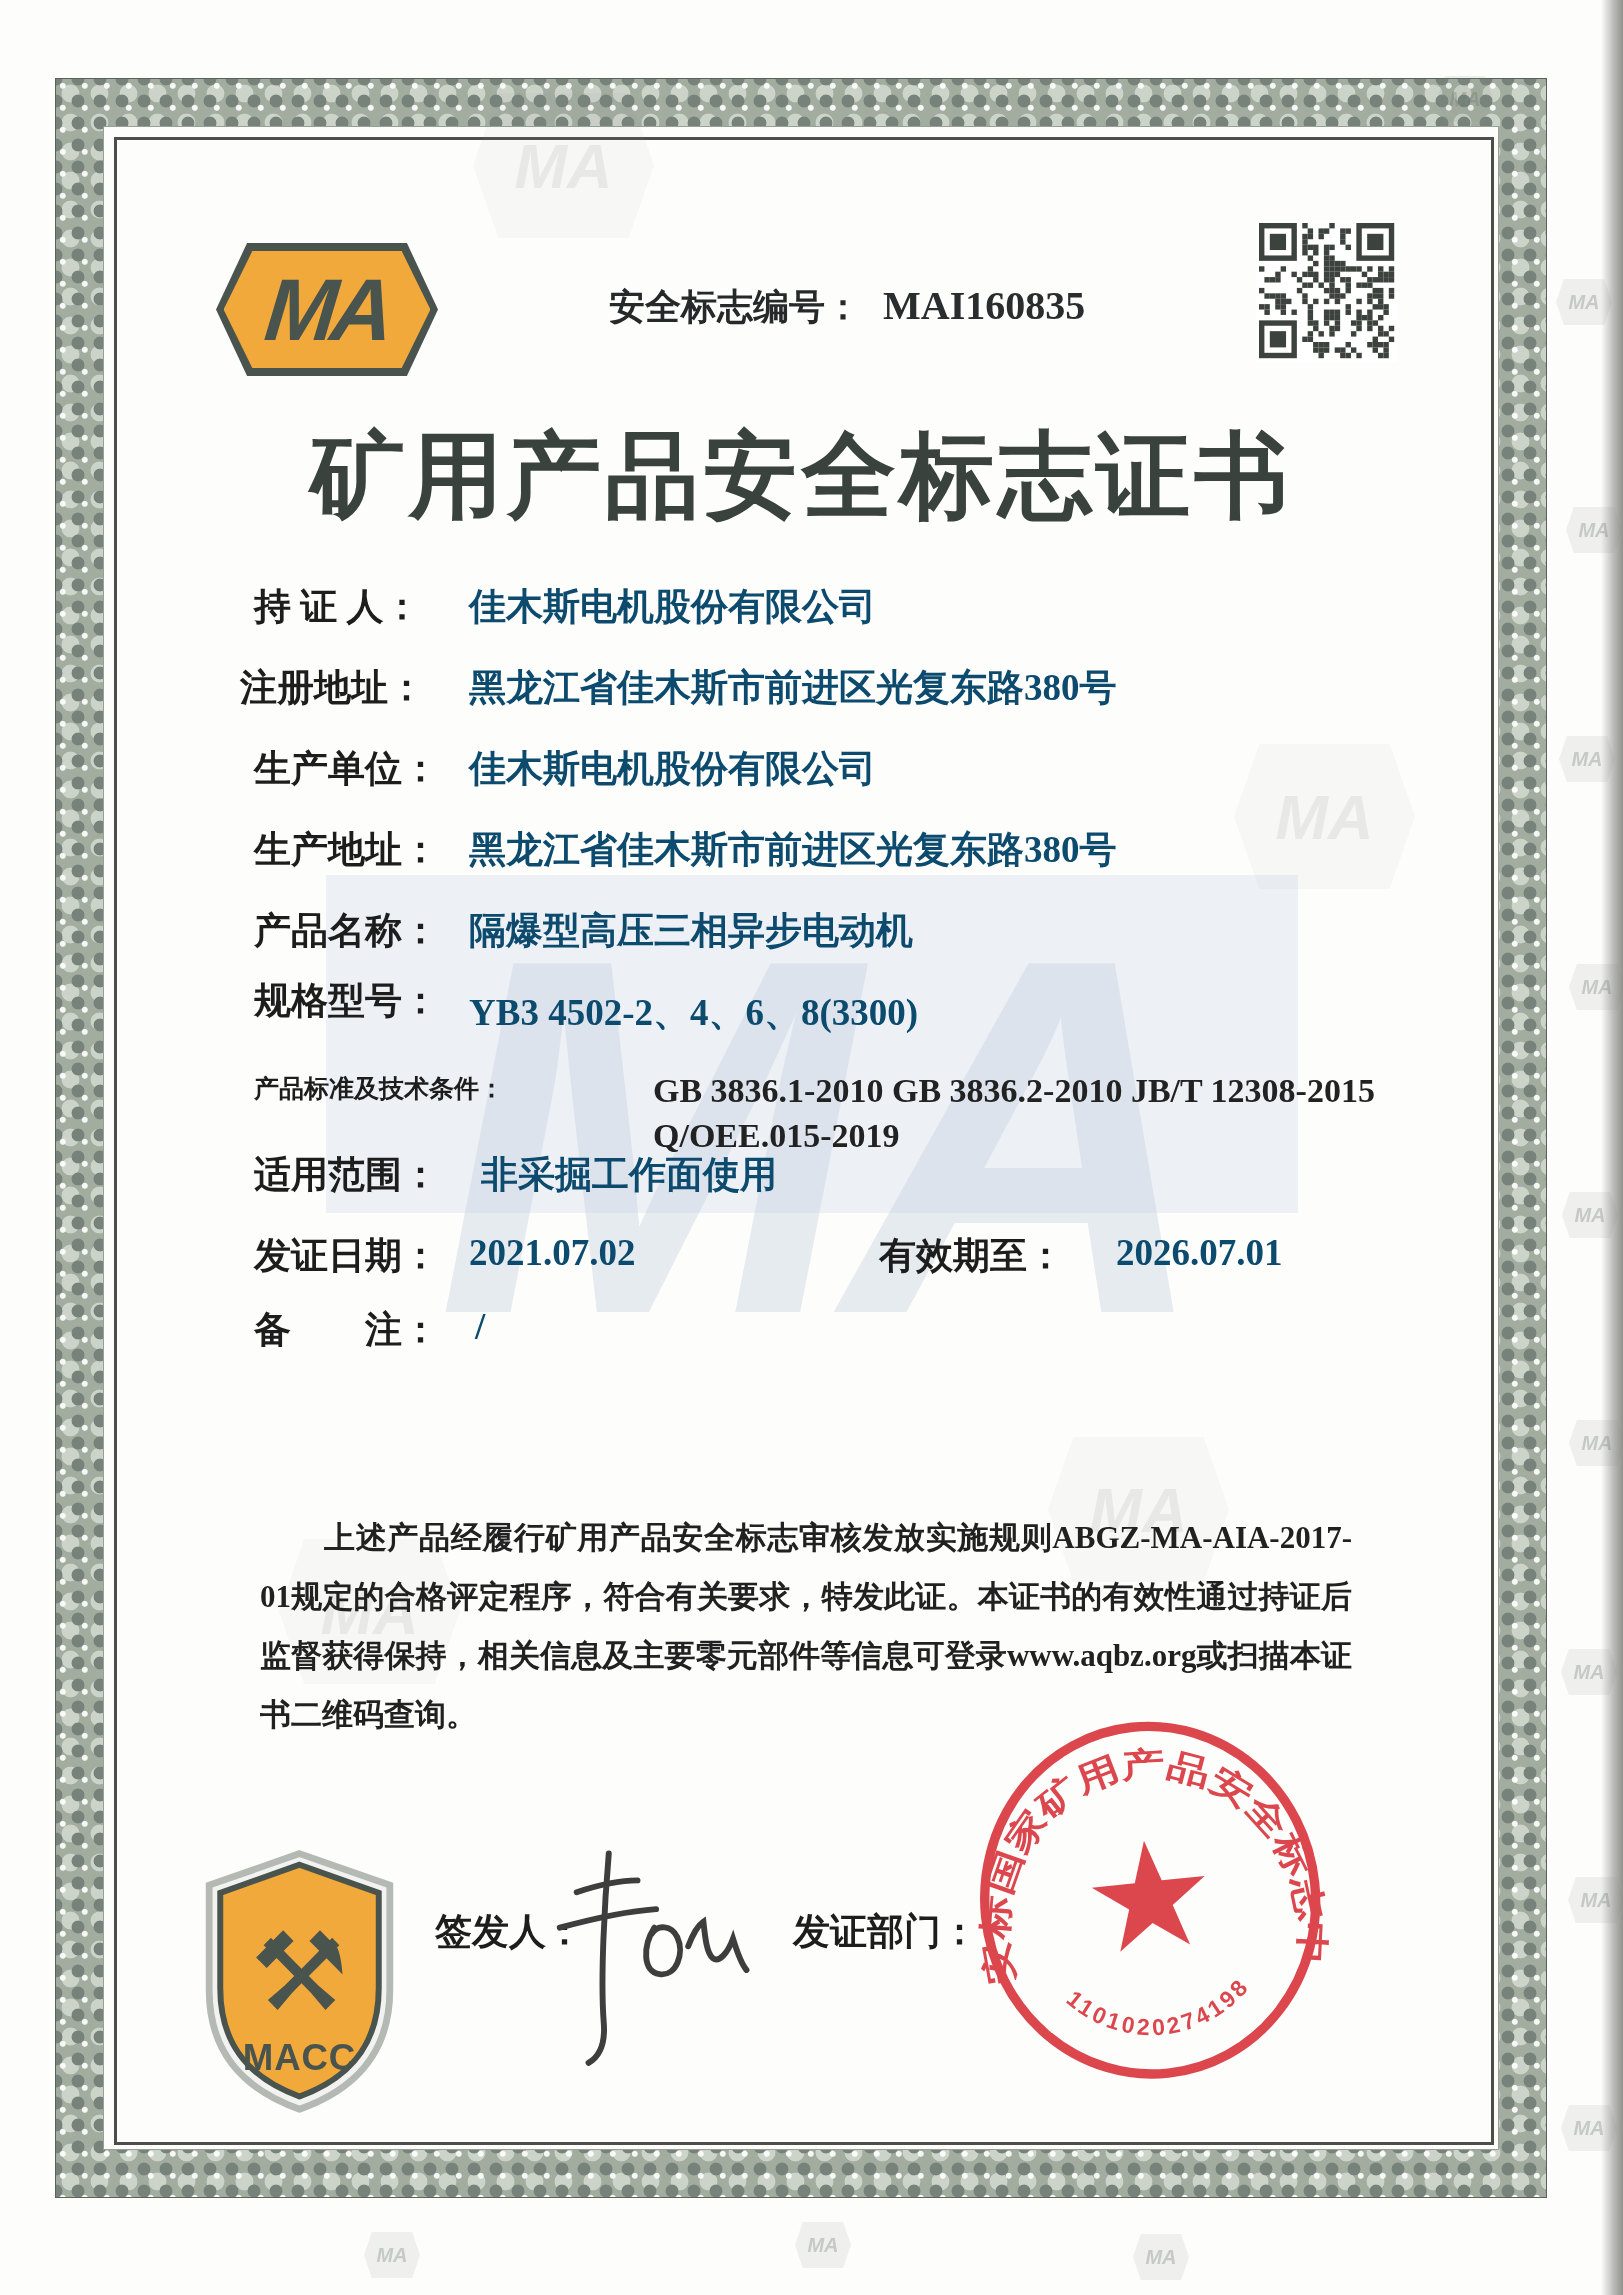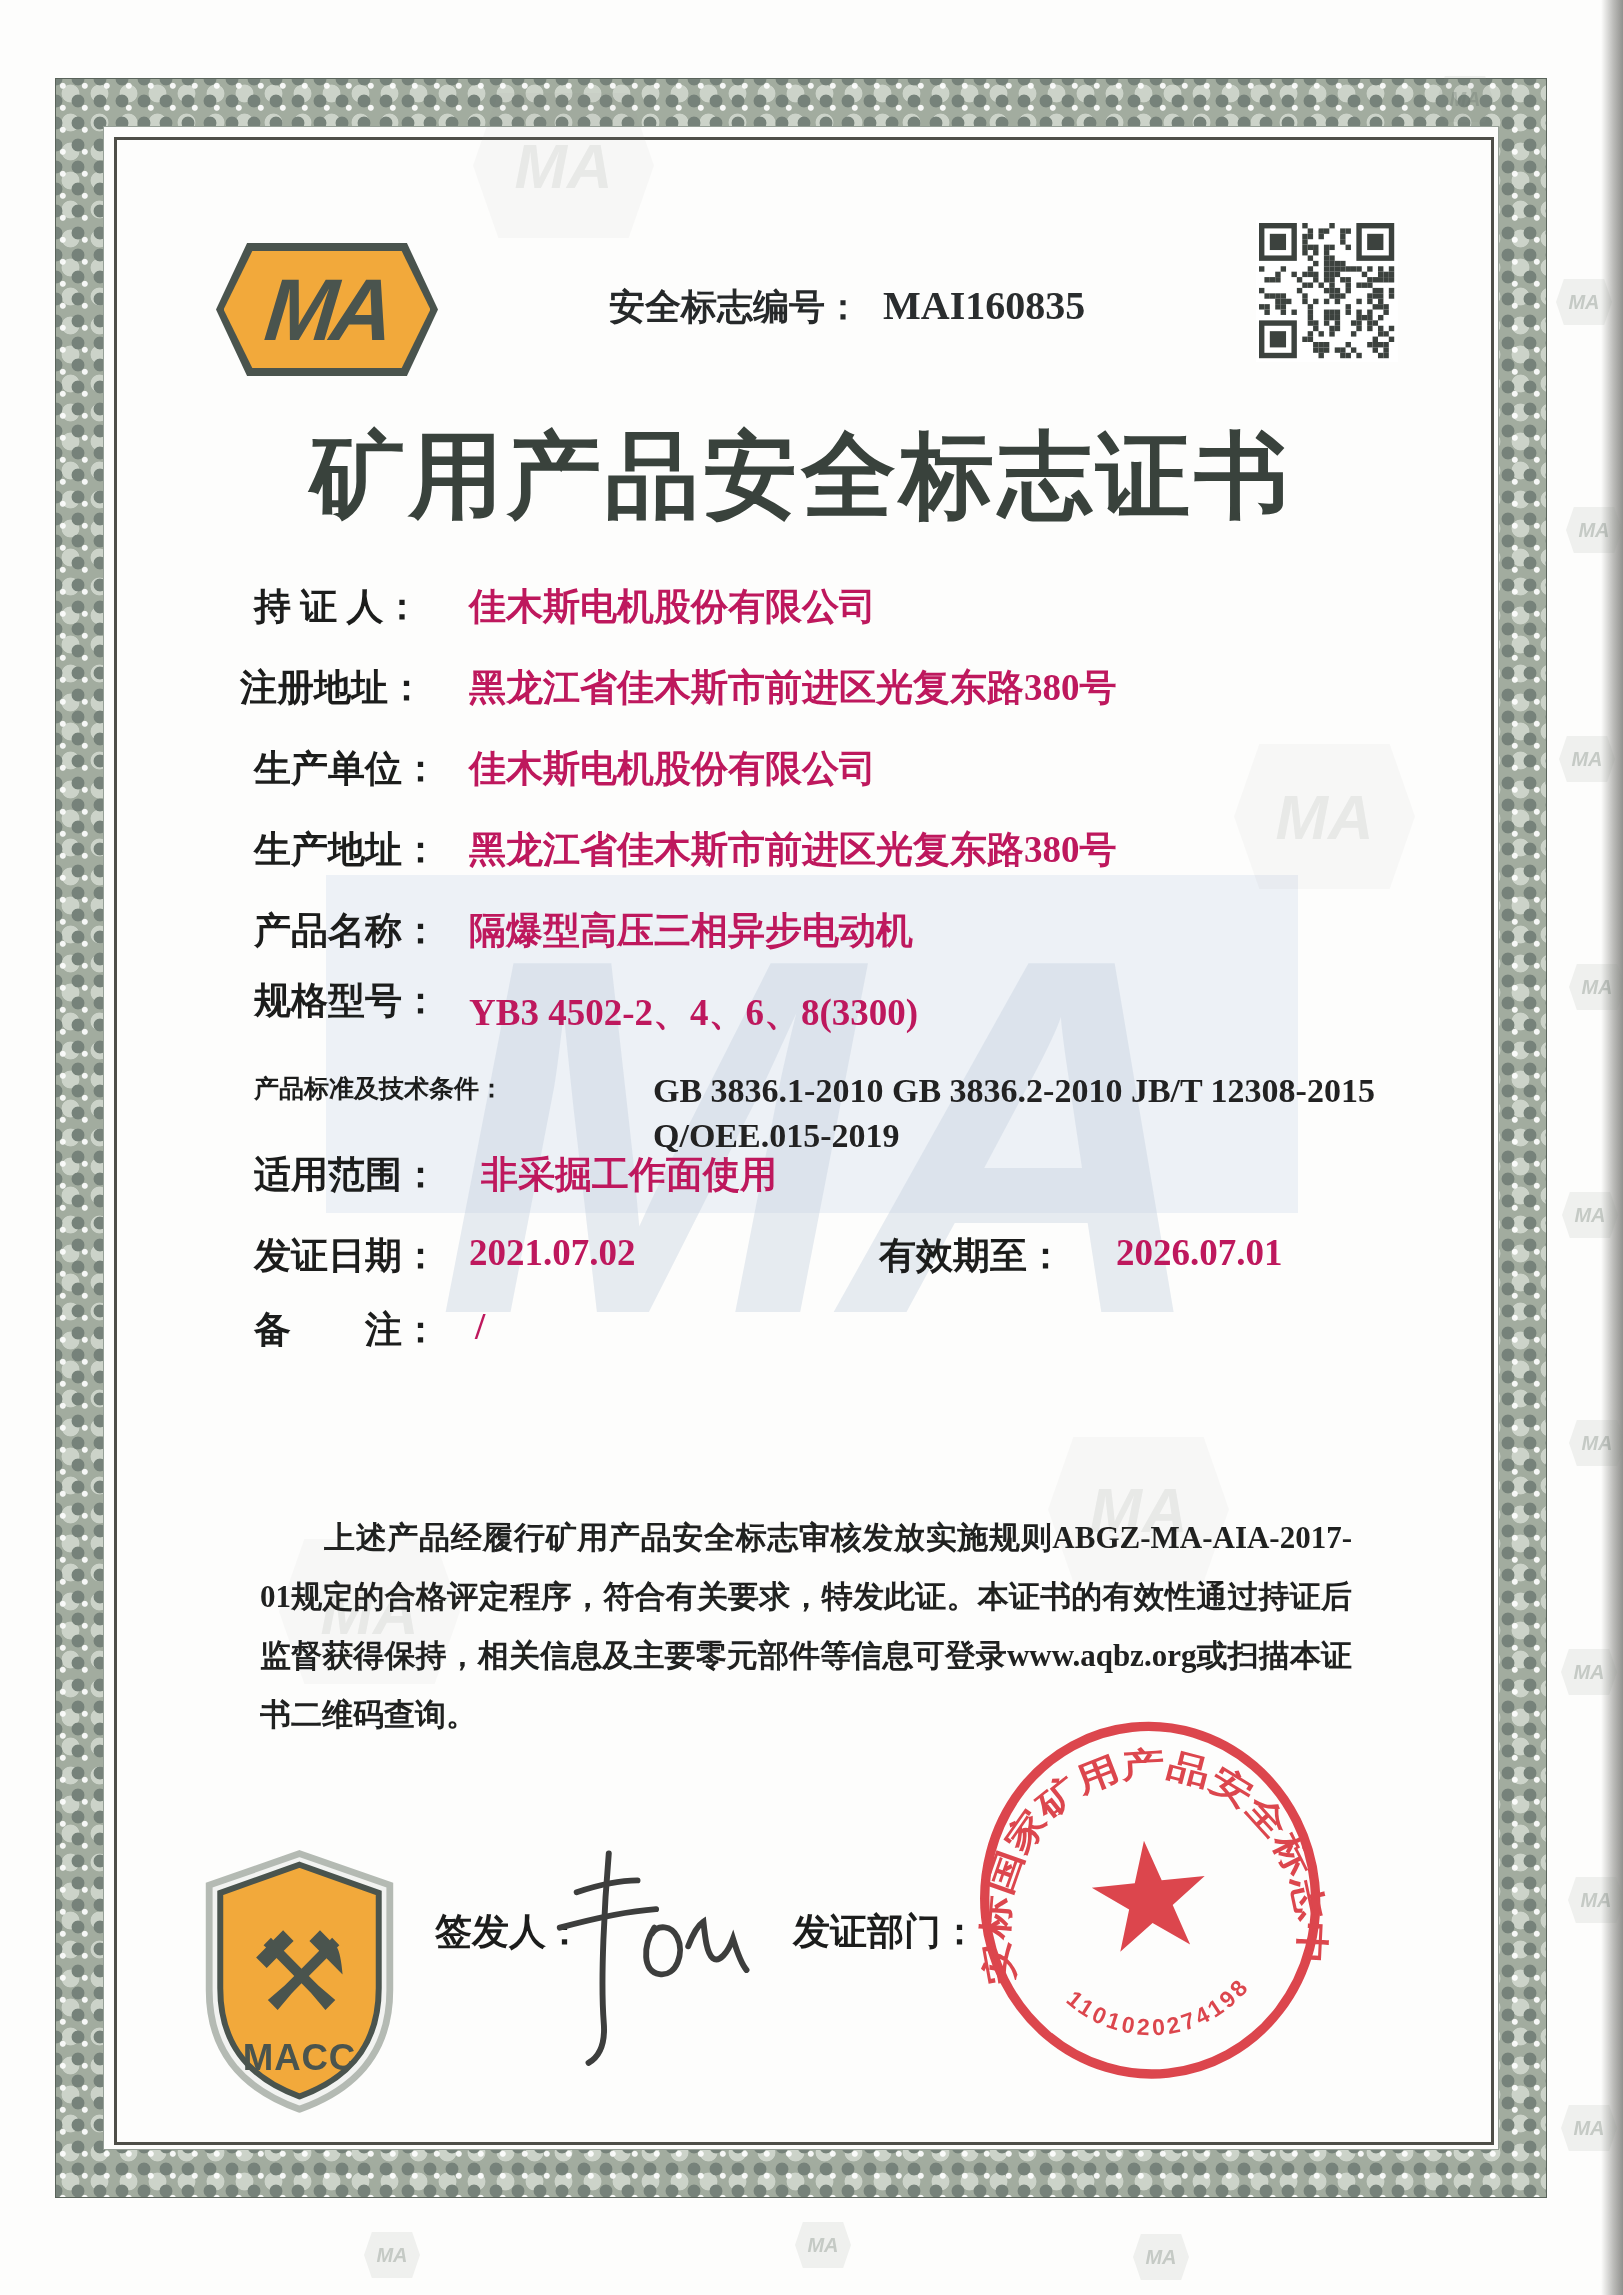--- a/index.html
+++ b/index.html
@@ -46,21 +46,21 @@
   .cert-no .lab{font-size:36px;font-weight:700;color:#26292a;}
   .cert-no .val{font-size:40px;color:#2a2d2e;margin-left:22px;font-family:"Liberation Serif",serif;}
   
   .qr{left:1256px;top:220px;width:142px;height:142px;background:#fff;padding:3.4px;box-sizing:border-box;}
   .qr svg{width:100%;height:100%;fill:#3c423e;}
   
   .title{left:119px;top:413px;width:1365px;text-align:center;
         font-size:94px;font-weight:900;color:#39423C;letter-spacing:4.2px;white-space:nowrap;}
   
   .lbl{font-size:37px;font-weight:700;color:#1c1d1c;white-space:nowrap;}
-  .val{font-size:37px;font-weight:700;color:#be185d;white-space:nowrap;}
+  .val{font-size:37px;font-weight:700;color:#0c4a6e;white-space:nowrap;}
   .small{font-size:25px;}
   .std-val{font-size:34px;line-height:44px;font-weight:700;white-space:nowrap;}
   
   .statement{left:260px;top:1508px;width:1092px;font-size:31px;line-height:59px;
         font-weight:700;color:#202120;text-align:justify;text-indent:64px;}
   
   .sig-label{left:435px;top:1907px;}
   .dept-label{left:793px;top:1907px;}
   .macc{left:193px;top:1845px;width:213px;height:272px;}
   .signature{left:526px;top:1843px;width:245px;height:237px;}

